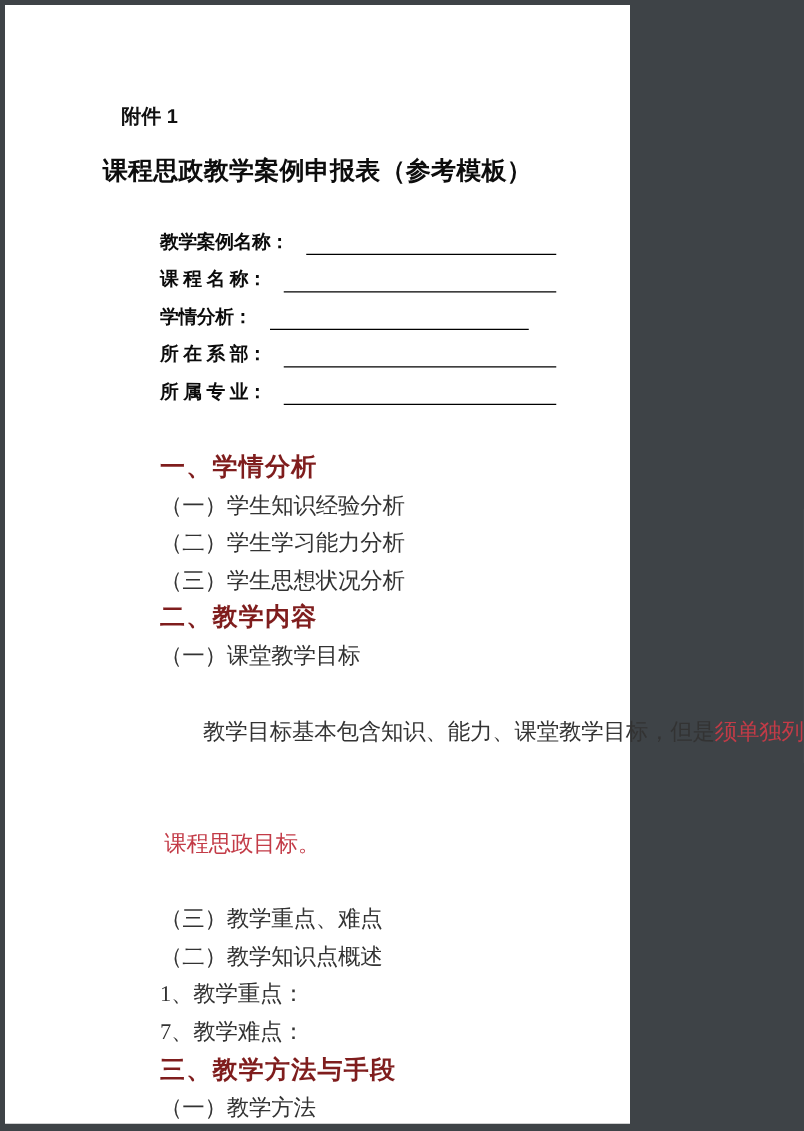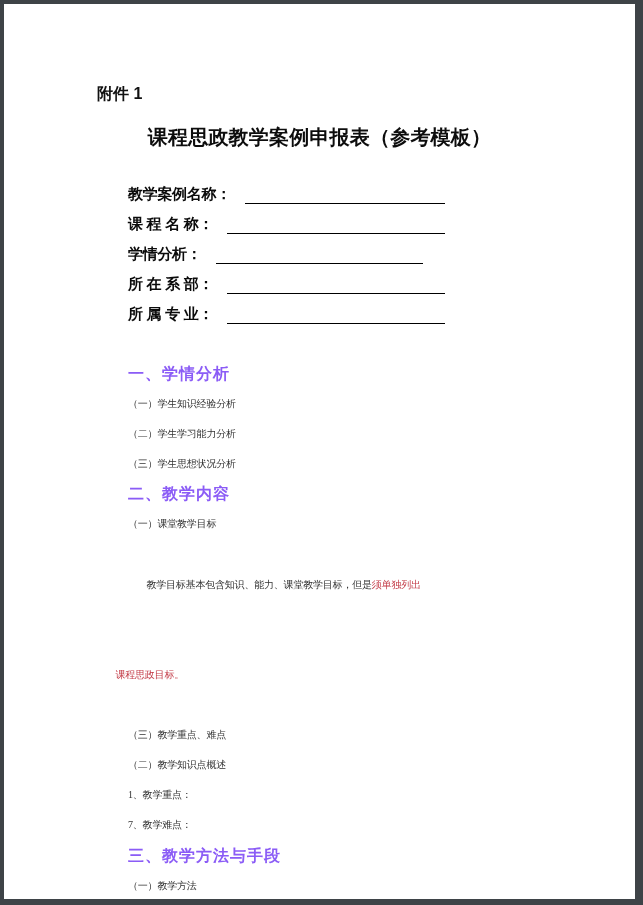--- a/index.html
+++ b/index.html
@@ -14,21 +14,21 @@
   .frame {
     position: relative;
     width: 643px;
     height: 905px;
     background: #3e4347;
   }
   .page {
     position: absolute;
     left: 4px;
     top: 4px;
-    width: 631px;
+    width: 500px;
     height: 895px;
     background: #ffffff;
   }
   .attachment {
     margin: 81px 0 0 93px;
     font-family: "Liberation Sans", sans-serif;
     font-weight: bold;
     font-size: 16px;
     line-height: 17px;
     color: #111111;
@@ -69,32 +69,32 @@
     flex: 1;
     height: 19px;
     margin-left: 4px;
     border-bottom: 1.5px solid #000000;
   }
   .content-block {
     margin: 25px 0 0 93px;
     width: 486px;
   }
   .line {
-    font-size: 10px;
+    font-size: 18px;
     line-height: 30.1px;
     letter-spacing: -0.2px;
     color: #333333;
     white-space: pre;
   }
   .line.heading {
     font-family: "Liberation Sans", sans-serif;
     font-weight: bold;
-    font-size: 16px;
+    font-size: 20px;
     letter-spacing: 1px;
-    color: #8b5cf6;
+    color: #7f1d1d;
   }
   .line.indent { padding-left: 31px; }
   .red { color: #c33b47; }
 </style>
 </head>
 <body>
 
 <div class="frame" style="background: rgb(62, 67, 71);">
   <div class="page" style="background: rgb(255, 255, 255);">
 

